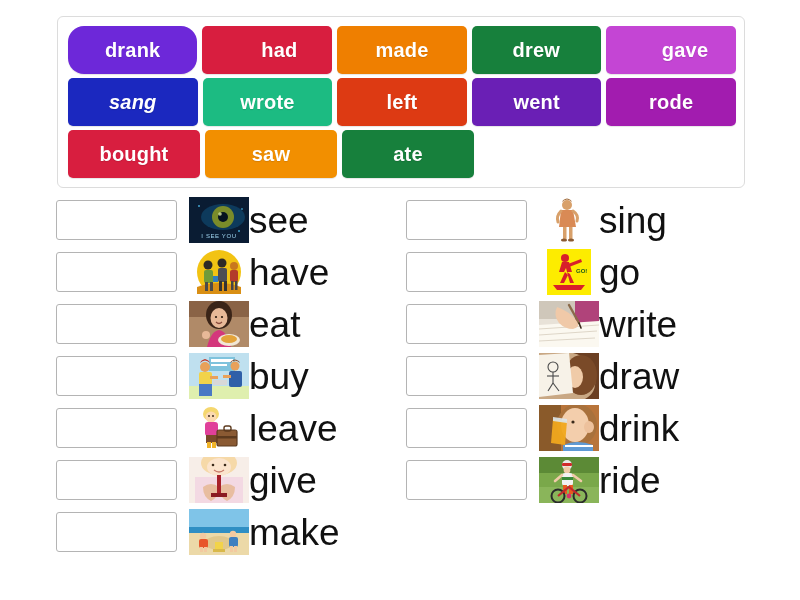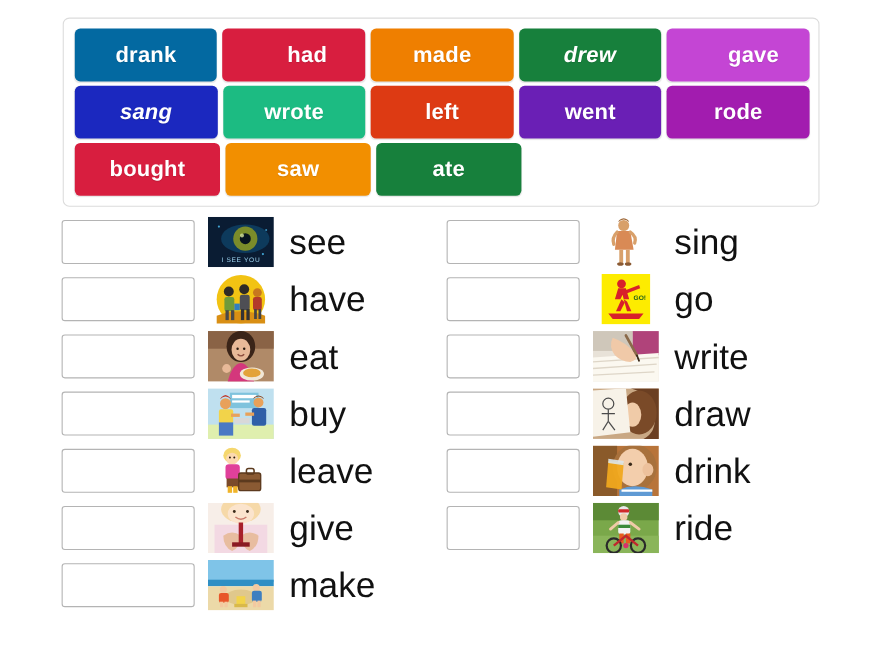--- a/index.html
+++ b/index.html
@@ -88,41 +88,41 @@
     width: 60px;
     height: 46px;
     margin-left: 12px;
     flex: none;
     position: relative;
     overflow: hidden;
     background: #ffffff;
   }
   .thumb svg { display: block; width: 100%; height: 100%; }
   .prompt-word {
-    font-size: 32px;
+    font-size: 37px;
     color: #111111;
     line-height: 1;
     white-space: nowrap;
-    margin-left: 14px;
+    margin-left: 0;
   }
 
   
   .thumb.plain { background: transparent; }
 </style>
 </head>
 <body>
 
 <div id="app">
 
   <div class="word-bank">
     <div class="tile-row">
-      <div class="tile" style="background-color: #0369a1;">drank</div>
+      <div class="tile" style="background-color: #6d28d9; border-radius: 16px;">drank</div>
       <div class="tile" style="background-color: rgb(216, 30, 63); padding-left: 24px;">had</div>
       <div class="tile" style="background-color: rgb(239, 127, 0);">made</div>
-      <div class="tile" style="background-color: rgb(23, 128, 60); font-style: italic;">drew</div>
+      <div class="tile" style="background-color: rgb(23, 128, 60);">drew</div>
       <div class="tile" style="background-color: rgb(196, 69, 212); padding-left: 28px;">gave</div>
     </div>
     <div class="tile-row">
       <div class="tile" style="background-color: rgb(27, 40, 191); font-style: italic;">sang</div>
       <div class="tile" style="background-color: rgb(28, 187, 130);">wrote</div>
       <div class="tile" style="background-color: rgb(221, 58, 19);">left</div>
       <div class="tile" style="background-color: rgb(106, 31, 181);">went</div>
       <div class="tile" style="background-color: #a21caf;">rode</div>
     </div>
     <div class="tile-row">

